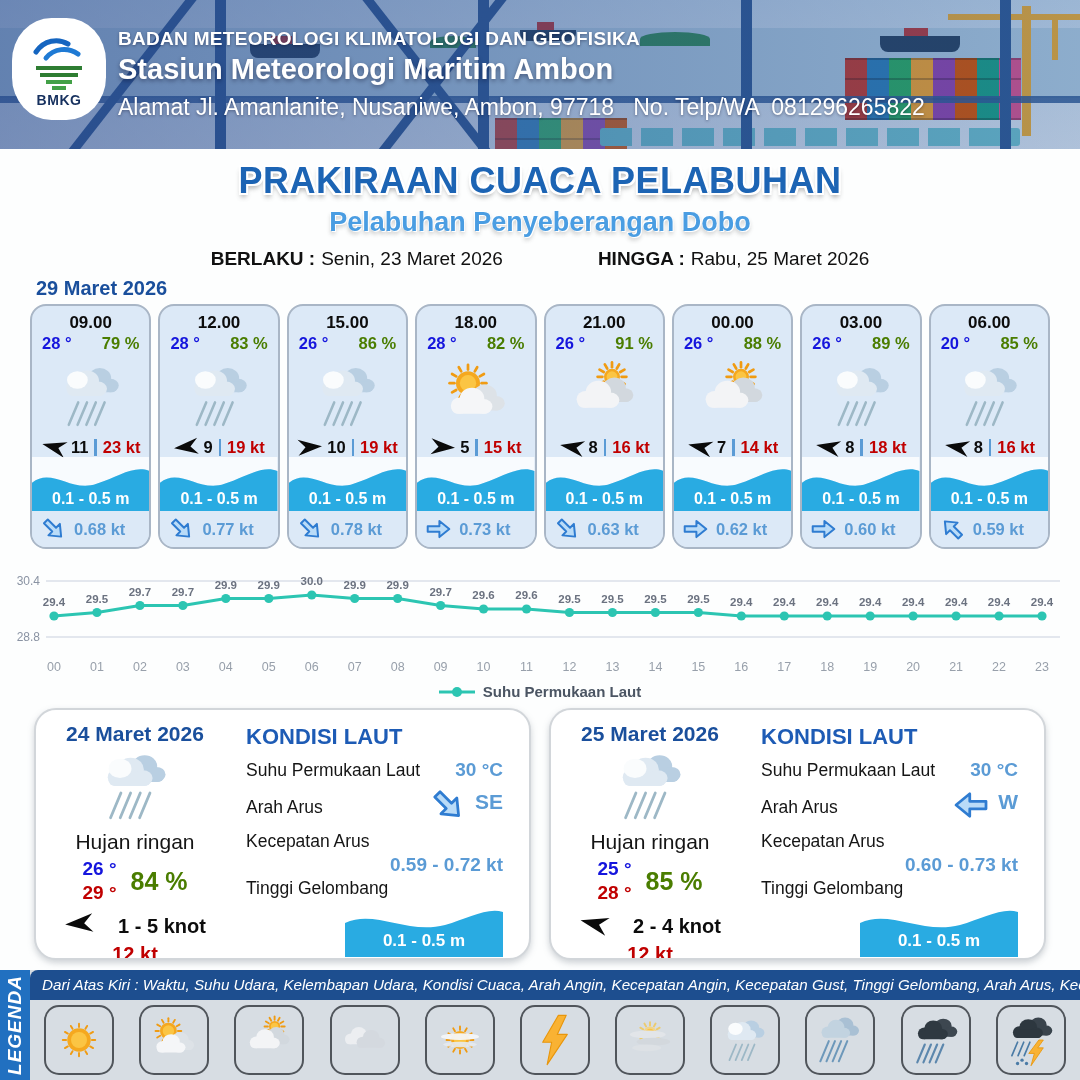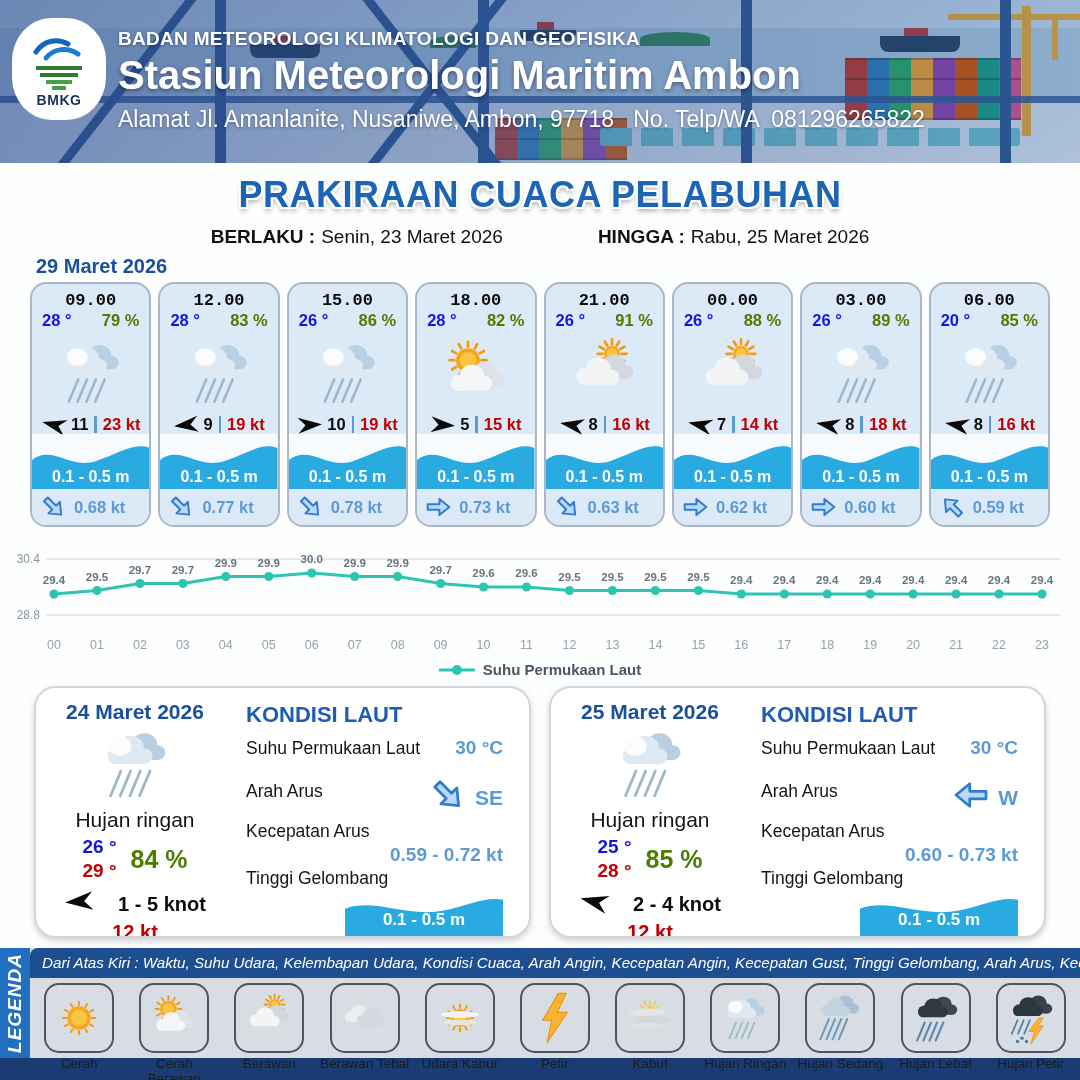--- a/index.html
+++ b/index.html
@@ -15,21 +15,21 @@
   .ship{position:absolute;background:#23425f;border-radius:0 0 8px 8px;}
   .ship .cab{position:absolute;top:-8px;left:30%;width:30%;height:8px;background:#b33939;}
   .cstack{position:absolute;background:
      repeating-linear-gradient(0deg, rgba(0,0,0,.25) 0 2px, transparent 2px 20px),
      repeating-linear-gradient(90deg,#c0392b 0 22px,#2980b9 22px 44px,#27ae60 44px 66px,#f0a52c 66px 88px,#8e44ad 88px 110px,#d35400 110px 132px,#16a085 132px 154px,#d4538f 154px 176px);}
   .crane{position:absolute;background:#e2aa35;}
   .chairs{position:absolute;background:repeating-linear-gradient(90deg,#69c0cd 0 32px,transparent 32px 41px);border-radius:3px;}
   .tint{position:absolute;inset:0;background:linear-gradient(90deg,rgba(41,70,138,.55),rgba(41,70,138,.22));}
   .hdr-text{position:absolute;left:118px;top:28px;color:#fff;z-index:5;}
   .hdr-org{font-size:19px;font-weight:bold;letter-spacing:.3px;text-shadow:0 1px 3px rgba(0,0,30,.4);}
-  .hdr-sta{font-size:40px;font-weight:bold;margin-top:3px;text-shadow:0 2px 4px rgba(0,0,30,.4);}
+  .hdr-sta{font-size:29px;font-weight:bold;margin-top:3px;text-shadow:0 2px 4px rgba(0,0,30,.4);}
   .hdr-addr{font-size:23px;margin-top:8px;text-shadow:0 1px 3px rgba(0,0,30,.4);}
   .logo{position:absolute;left:12px;top:18px;width:94px;height:102px;background:#fff;
         border-radius:42%;z-index:6;display:flex;flex-direction:column;align-items:center;justify-content:center;}
   .logo-txt{font-size:14px;font-weight:bold;color:#16305e;letter-spacing:.5px;margin-top:-2px;}
 
   
   #titlebox{text-align:center;padding-top:11px;}
   .main-title{font-size:36px;font-weight:800;color:#1c64b4;letter-spacing:.5px;
      text-shadow:-2px -2px 0 #fff,2px -2px 0 #fff,-2px 2px 0 #fff,2px 2px 0 #fff,0 4px 5px rgba(60,60,60,.45);}
   .sub-title{font-size:27px;font-weight:bold;color:#4a9de2;margin-top:5px;
@@ -38,21 +38,21 @@
   .validity b{font-weight:bold;}
   .validity span.v{font-weight:normal;margin-left:6px;}
 
   
   #daylabel{margin:7px 0 4px 36px;font-size:20px;font-weight:bold;color:#1a4f9c;}
 
   
   #hourly-cards{display:flex;gap:7px;padding:0 30px;}
   .hcard{flex:1;box-sizing:border-box;height:245px;background:#dce9f7;border:2px solid #a9b6c6;
          border-radius:16px;overflow:hidden;display:flex;flex-direction:column;align-items:center;}
-  .ht{font-size:17px;font-weight:bold;color:#0c0c0c;margin-top:7px;font-family:Liberation Mono, monospace;}
+  .ht{font-size:17px;font-weight:bold;color:#0c0c0c;margin-top:7px;}
   .hth{width:100%;box-sizing:border-box;display:flex;justify-content:space-between;padding:1px 10px 0 10px;
        font-size:16.5px;font-weight:bold;}
   .tv{color:#1515dd;}
   .hv{color:#4a7d00;}
   .hicon{height:84px;display:flex;align-items:center;justify-content:center;margin-top:1px;}
   .hicon svg{width:84px;height:80px;}
   .hwind{display:flex;align-items:center;gap:4px;font-size:16.5px;font-weight:bold;margin-top:0;}
   .hwind .ws{color:#0c0c0c;}
   .sep{display:inline-block;width:2.5px;height:17px;background:#5b9bd5;margin:0 2px;}
   .wg{color:#c00000;}
@@ -80,21 +80,21 @@
   .dtcol{display:flex;flex-direction:column;line-height:24px;font-size:19px;font-weight:bold;text-align:left;}
   .dtmin{color:#1515dd;} .dtmax{color:#c00000;}
   .dhum{font-size:25px;font-weight:bold;color:#4a7d00;}
   .dwind{display:flex;align-items:center;gap:24px;font-size:20px;font-weight:bold;color:#0c0c0c;margin-top:8px;}
   .dgust{font-size:20px;font-weight:bold;color:#c00000;margin-top:4px;}
   .dright{flex:1;padding:14px 26px 0 6px;display:flex;flex-direction:column;}
   .sea-h{font-size:22px;font-weight:bold;color:#1d5bb5;margin-left:6px;}
   .sea-row{display:flex;justify-content:space-between;align-items:center;margin-top:9px;}
   .sea-lbl{font-size:17.5px;color:#151515;margin-left:6px;}
   .sea-val{font-size:19px;font-weight:bold;color:#5b9bd5;}
-  .sea-dir{display:flex;align-items:center;gap:8px;font-size:21px;font-weight:bold;color:#5b9bd5;margin-top:12px;}
+  .sea-dir{display:flex;gap:8px;font-size:21px;font-weight:bold;color:#5b9bd5;}
   .sea-spd{text-align:right;font-size:19px;font-weight:bold;color:#5b9bd5;margin-top:2px;}
   .dwave{position:relative;width:158px;height:56px;align-self:flex-end;margin-top:2px;}
   .dwave svg{position:absolute;inset:0;width:100%;height:100%;}
   .dwave .wlabel{font-size:17px;bottom:6px;}
 
   
   #legend{position:relative;height:110px;background:#d7dde3;margin-top:10px;}
   #legend-banner{position:absolute;left:0;top:0;width:30px;height:110px;background:#2170c0;}
   #legend-banner span{position:absolute;left:50%;top:50%;transform:translate(-50%,-50%) rotate(-90deg);
       white-space:nowrap;color:#fff;font-weight:bold;font-style:italic;font-size:19px;letter-spacing:1px;}
@@ -160,20 +160,21 @@
       <div class="hdr-addr">
         <span>Alamat Jl. Amanlanite, Nusaniwe, Ambon, 97718</span>
         &nbsp;&nbsp;<span>No. Telp/WA</span>
         &nbsp;<span>081296265822</span>
       </div>
     </div>
   </div>
 
   <div id="titlebox">
     <div class="main-title">PRAKIRAAN CUACA PELABUHAN</div>
+    <div class="sub-title">Pelabuhan Penyeberangan Dobo</div>
     <div class="validity">
       <div><b>BERLAKU :</b><span class="v">Senin, 23 Maret 2026</span></div>
       <div><b>HINGGA :</b><span class="v">Rabu, 25 Maret 2026</span></div>
     </div>
   </div>
 
   <div id="daylabel">29 Maret 2026</div>
 
   <div id="hourly-cards">
   <div class="hcard">

